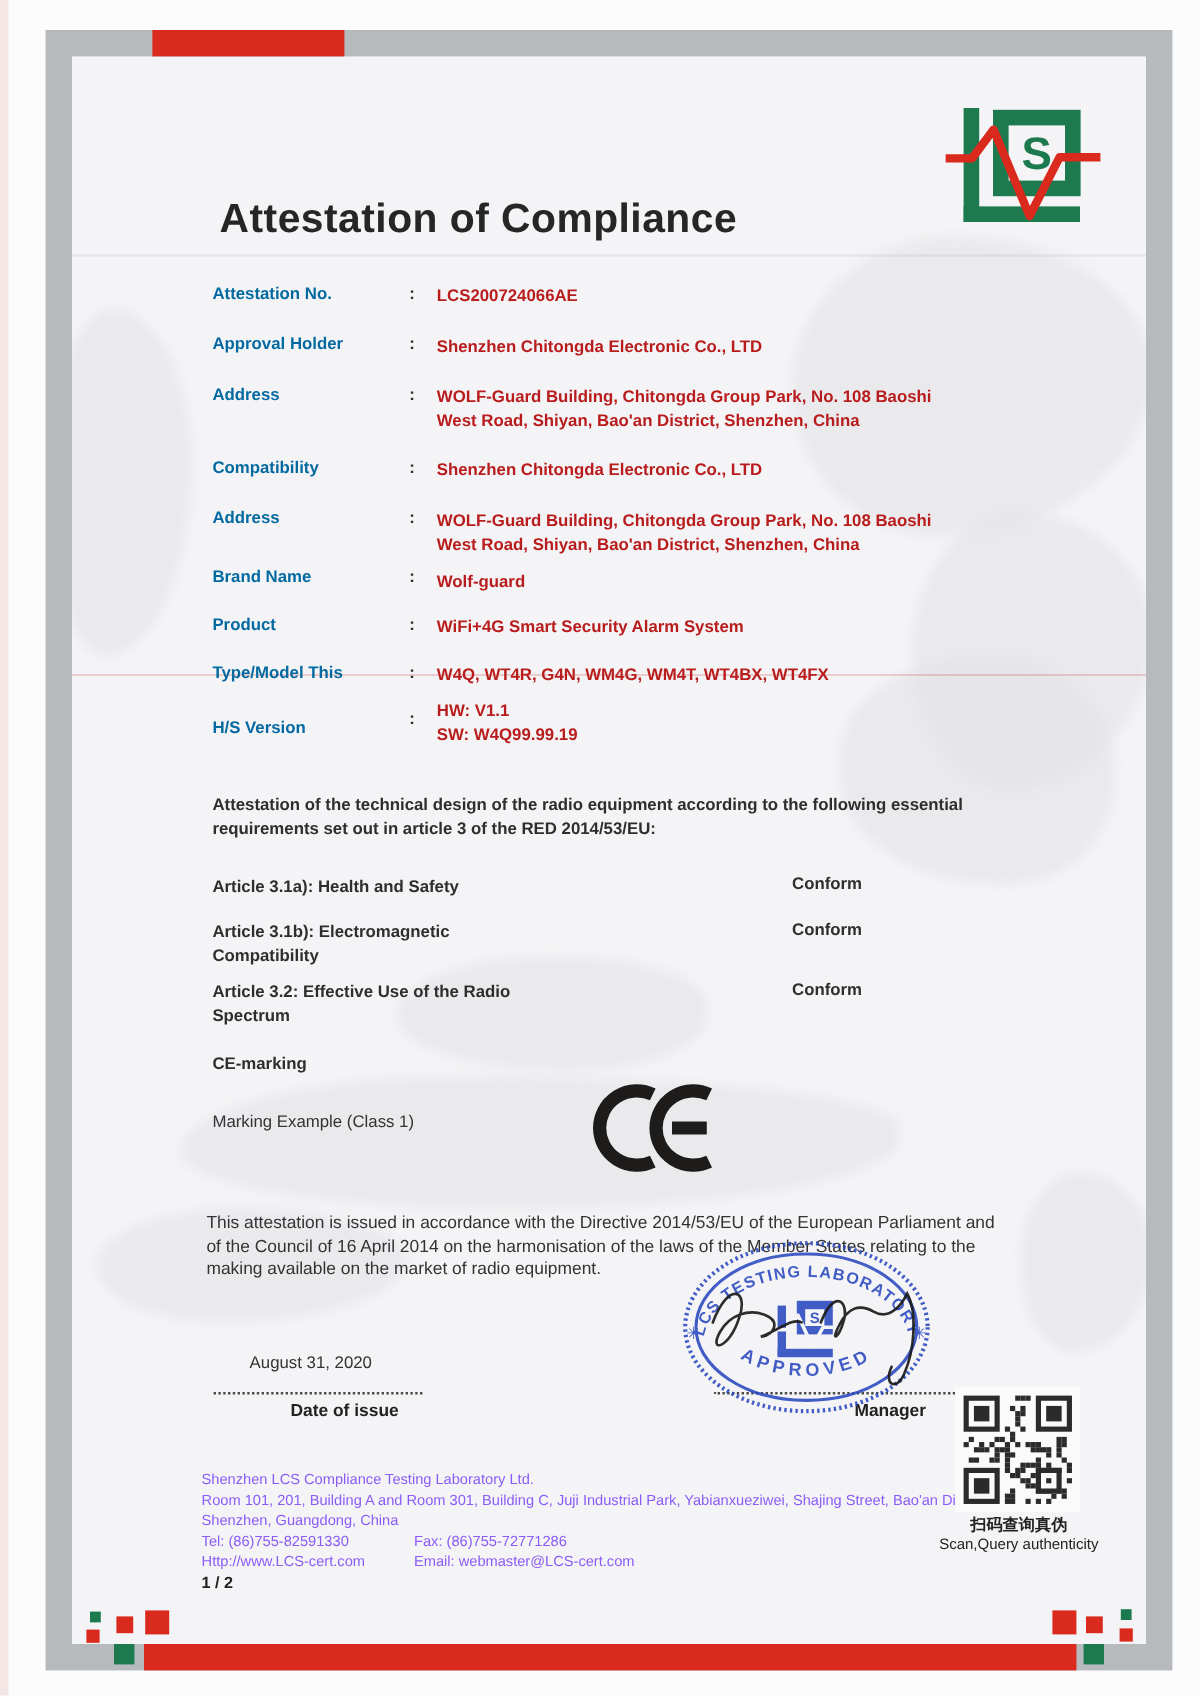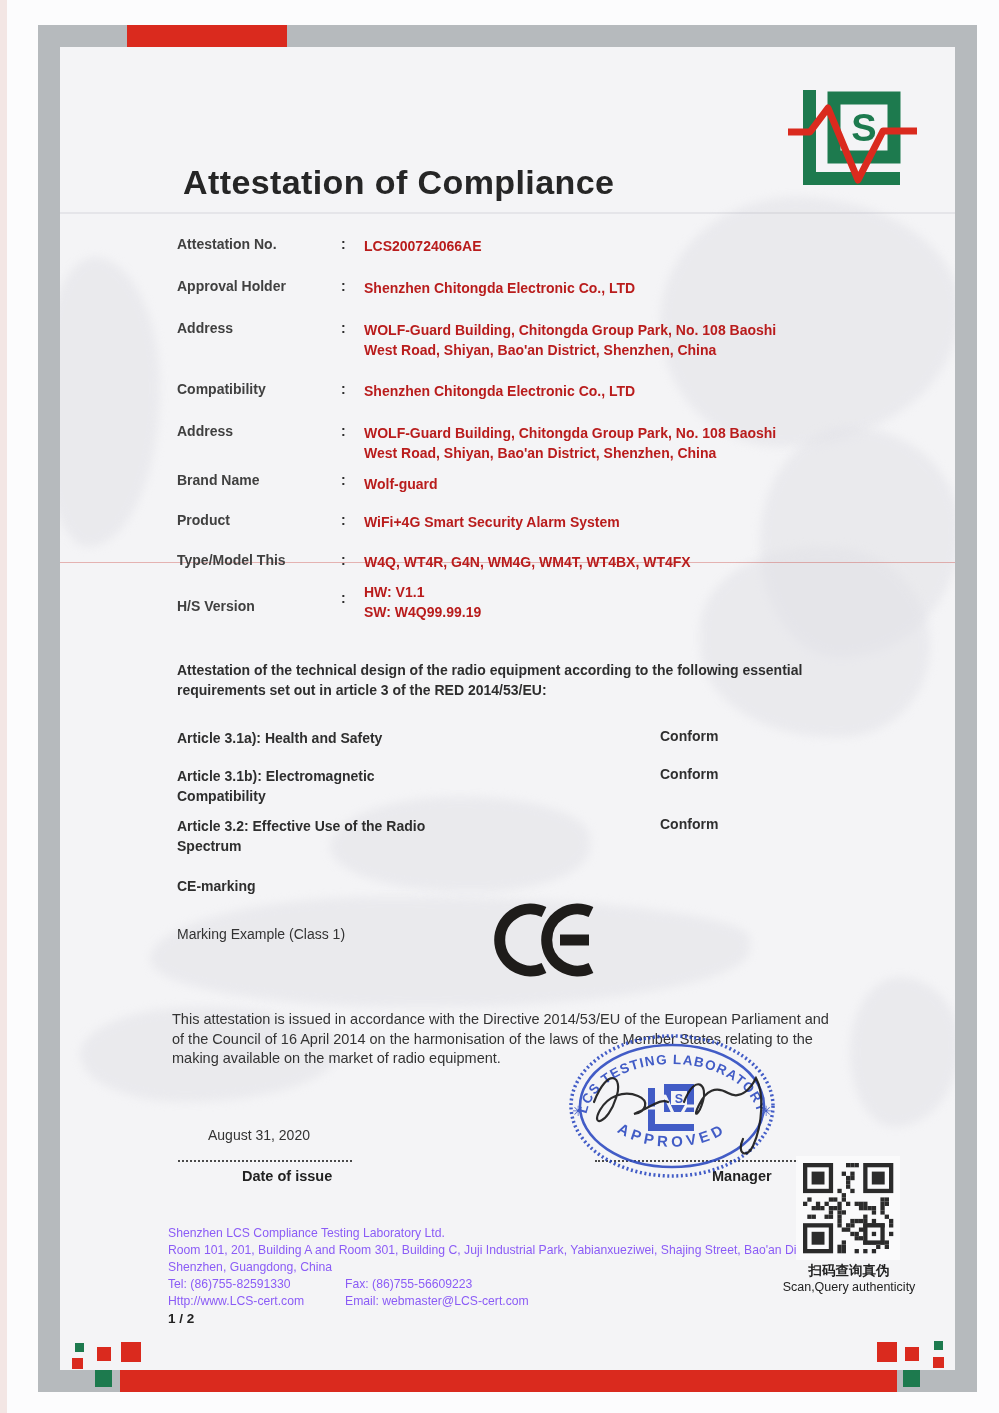--- a/index.html
+++ b/index.html
@@ -19,21 +19,21 @@
   .sq{position:absolute;}
   .sq.red{background:#da2a1e;}
   .sq.green{background:#1d7a4e;}
   
   .page{left:60px;top:47px;width:895px;height:1323px;overflow:hidden;}
   .blob{position:absolute;background:#e2e2e7;opacity:.55;filter:blur(5px);border-radius:45% 55% 60% 40%/50% 45% 55% 50%;}
   .scanline-gray{left:60px;top:212px;width:895px;height:2px;background:rgba(140,140,155,.14);}
   .scanline-red{left:60px;top:562px;width:895px;height:1px;background:rgba(205,85,80,.42);}
   
   .title{left:183px;top:163px;font-size:34px;font-weight:bold;color:#262626;letter-spacing:.4px;}
-  .lbl{font-size:14px;font-weight:bold;color:#404040;}
+  .lbl{font-size:14px;font-weight:bold;color:#0369a1;}
   .val{font-size:14px;font-weight:bold;color:#b91c1c;white-space:pre-line;line-height:20px;}
   .colon{font-size:14px;font-weight:bold;}
   .row-label{left:177px;width:170px;}
   .row-colon{left:341px;}
   .row-value{left:364px;width:520px;}
   .para-bold{left:177px;width:720px;font-size:14px;font-weight:bold;line-height:20px;white-space:pre-line;}
   .article-label{left:177px;width:360px;font-size:14px;font-weight:bold;line-height:20px;white-space:pre-line;}
   .conform{left:660px;font-size:14px;font-weight:bold;}
   .reg{font-size:14px;font-weight:normal;color:#333;}
   .para-reg{left:172px;width:730px;font-size:14.5px;line-height:19.5px;color:#333;white-space:pre-line;}
@@ -182,21 +182,21 @@
 <div class="abs dash-line z2" style="left:178px;top:1160px;width:174px;"></div>
 <div class="abs sig-label z2" style="left:222px;top:1168px;">Date of issue</div>
 <div class="abs dash-line z2" style="left:595px;top:1160px;width:217px;"></div>
 <div class="abs sig-label z2" style="left:692px;top:1168px;">Manager</div>
 
 <div>
   <div class="abs footer-text z2" style="left:168px;top:1226px;">Shenzhen LCS Compliance Testing Laboratory Ltd.</div>
   <div class="abs footer-text z2" style="left:168px;top:1243px;">Room 101, 201, Building A and Room 301, Building C, Juji Industrial Park, Yabianxueziwei, Shajing Street, Bao'an District,</div>
   <div class="abs footer-text z2" style="left:168px;top:1260px;">Shenzhen, Guangdong, China</div>
   <div class="abs footer-text z2" style="left:168px;top:1277px;">Tel: (86)755-82591330</div>
-  <div class="abs footer-text z2" style="left:345px;top:1277px;">Fax: (86)755-56609223</div>
+  <div class="abs footer-text z2" style="left:345px;top:1277px;">Fax: (86)755-72771286</div>
   <div class="abs footer-text z2" style="left:168px;top:1294px;">Http://www.LCS-cert.com</div>
   <div class="abs footer-text z2" style="left:345px;top:1294px;">Email: webmaster@LCS-cert.com</div>
   <div class="abs page-num z2" style="left:168px;top:1311px;">1 / 2</div>
 </div>
 
 <div class="abs qr-wrap">
   <svg id="qr-svg" width="104" height="104" viewBox="0 0 104 104">
       <rect x="0" y="0" width="104" height="104" fill="#fafafb"></rect>
       <rect x="50" y="7" width="4.3" height="4.3" fill="#2b2b2b"></rect>
       <rect x="54.3" y="7" width="4.3" height="4.3" fill="#2b2b2b"></rect>

